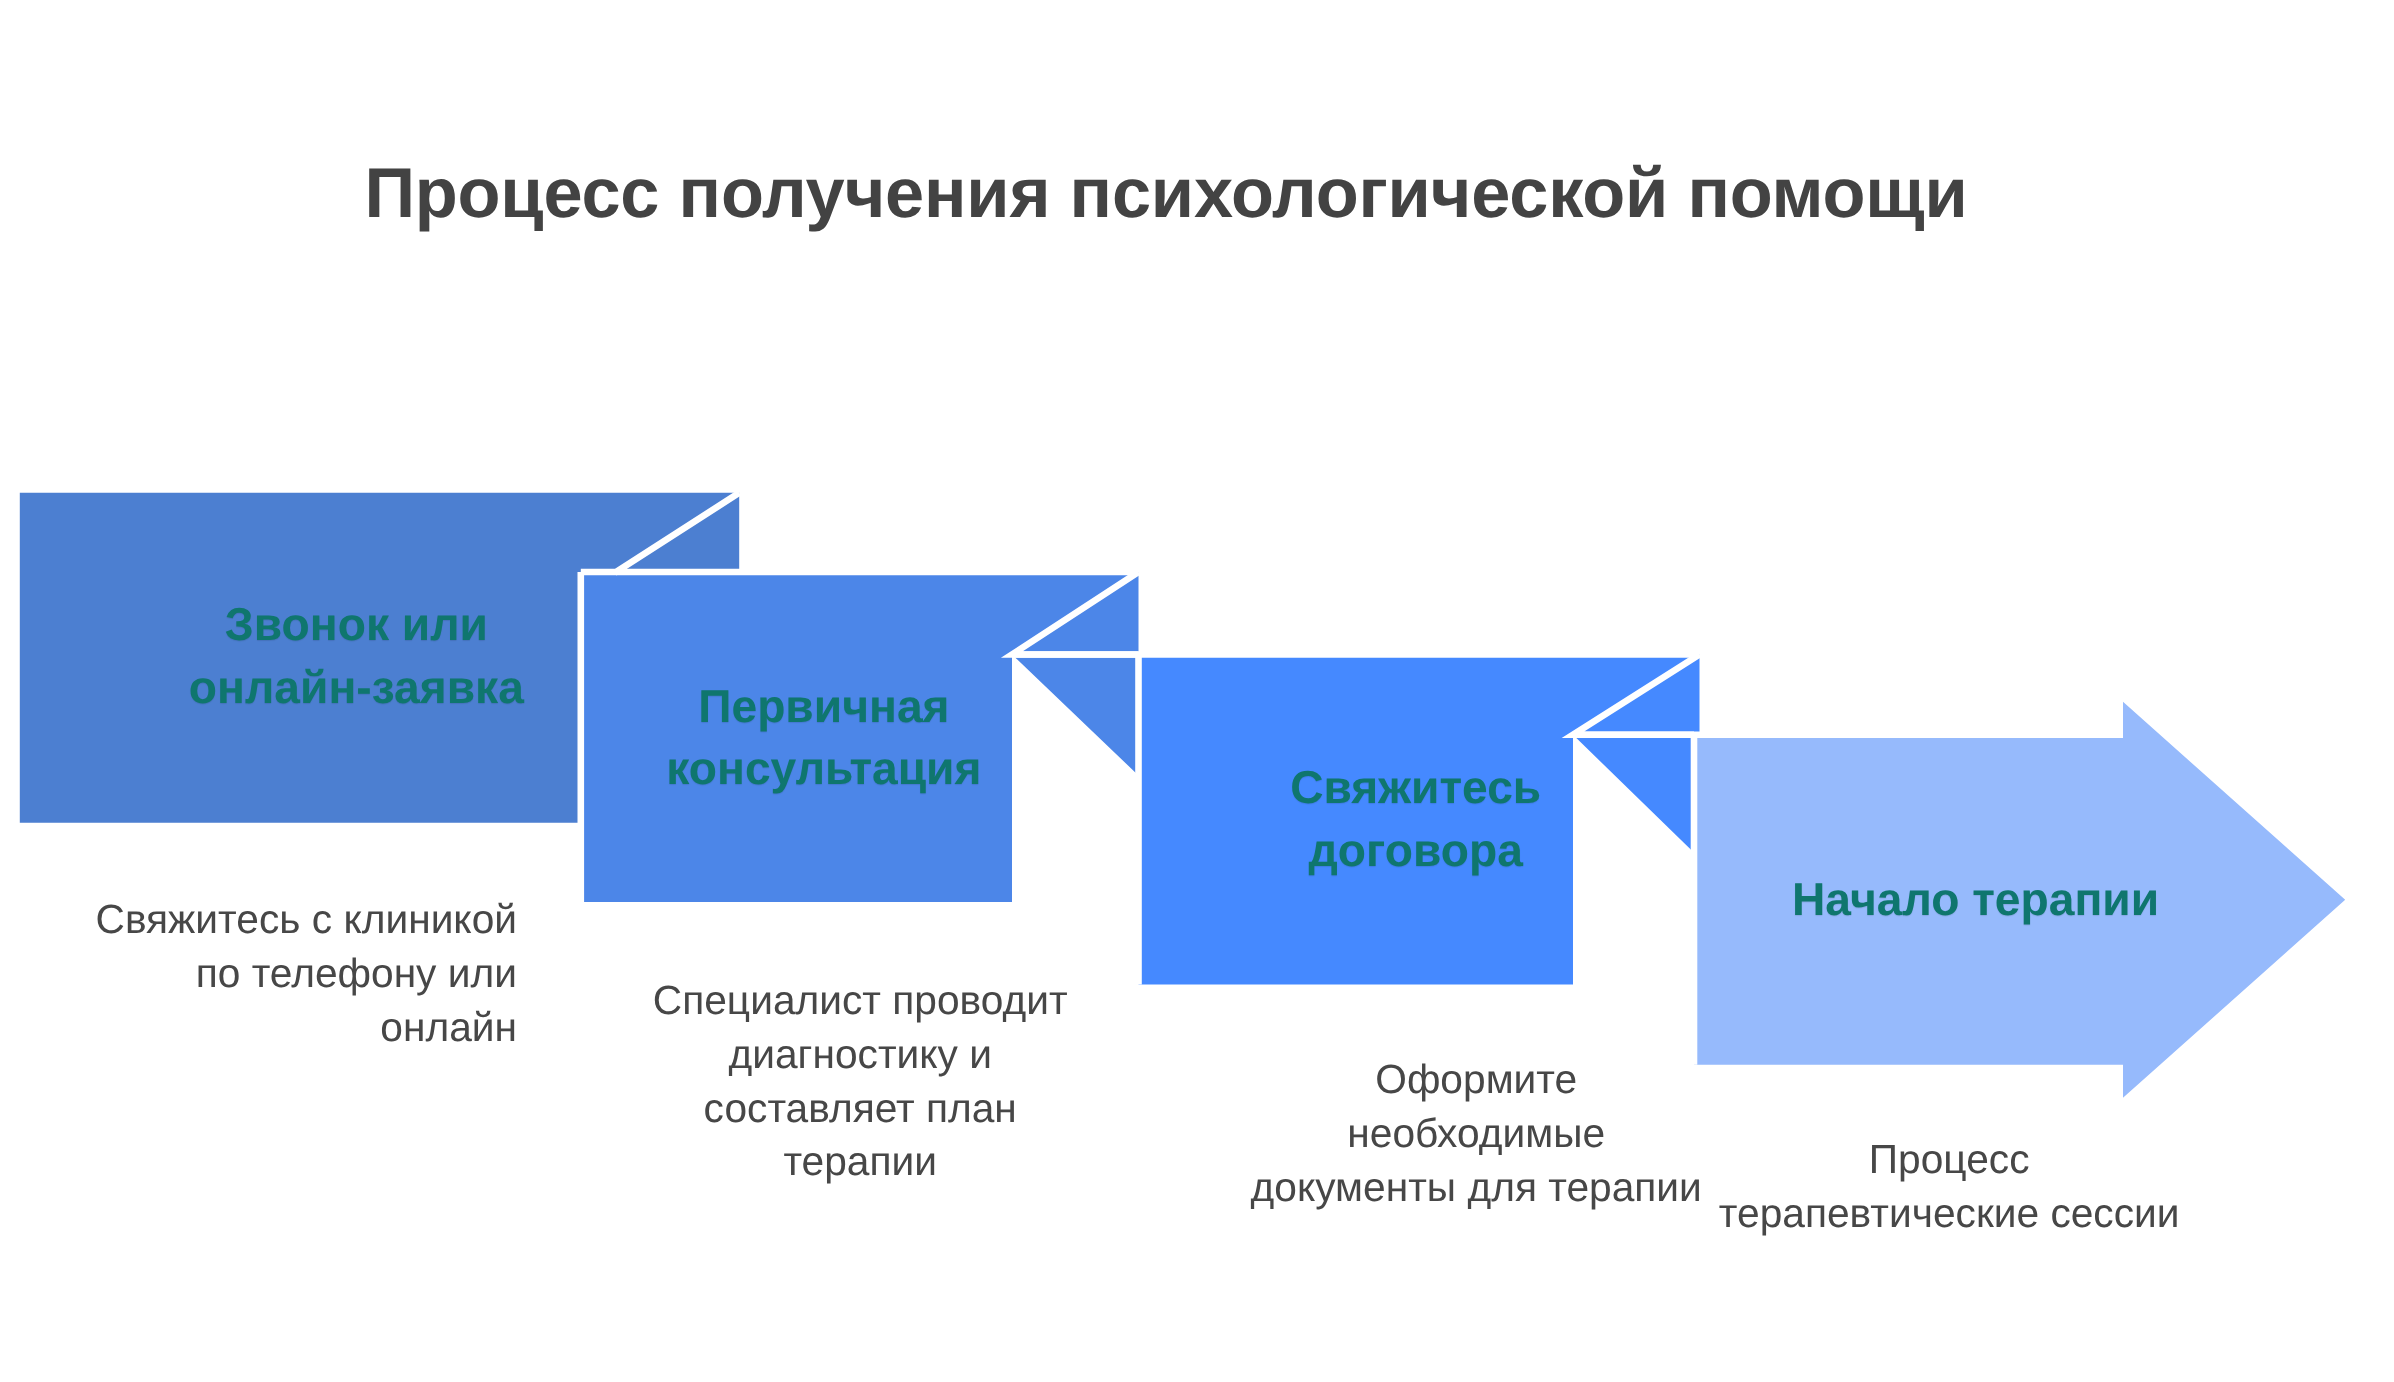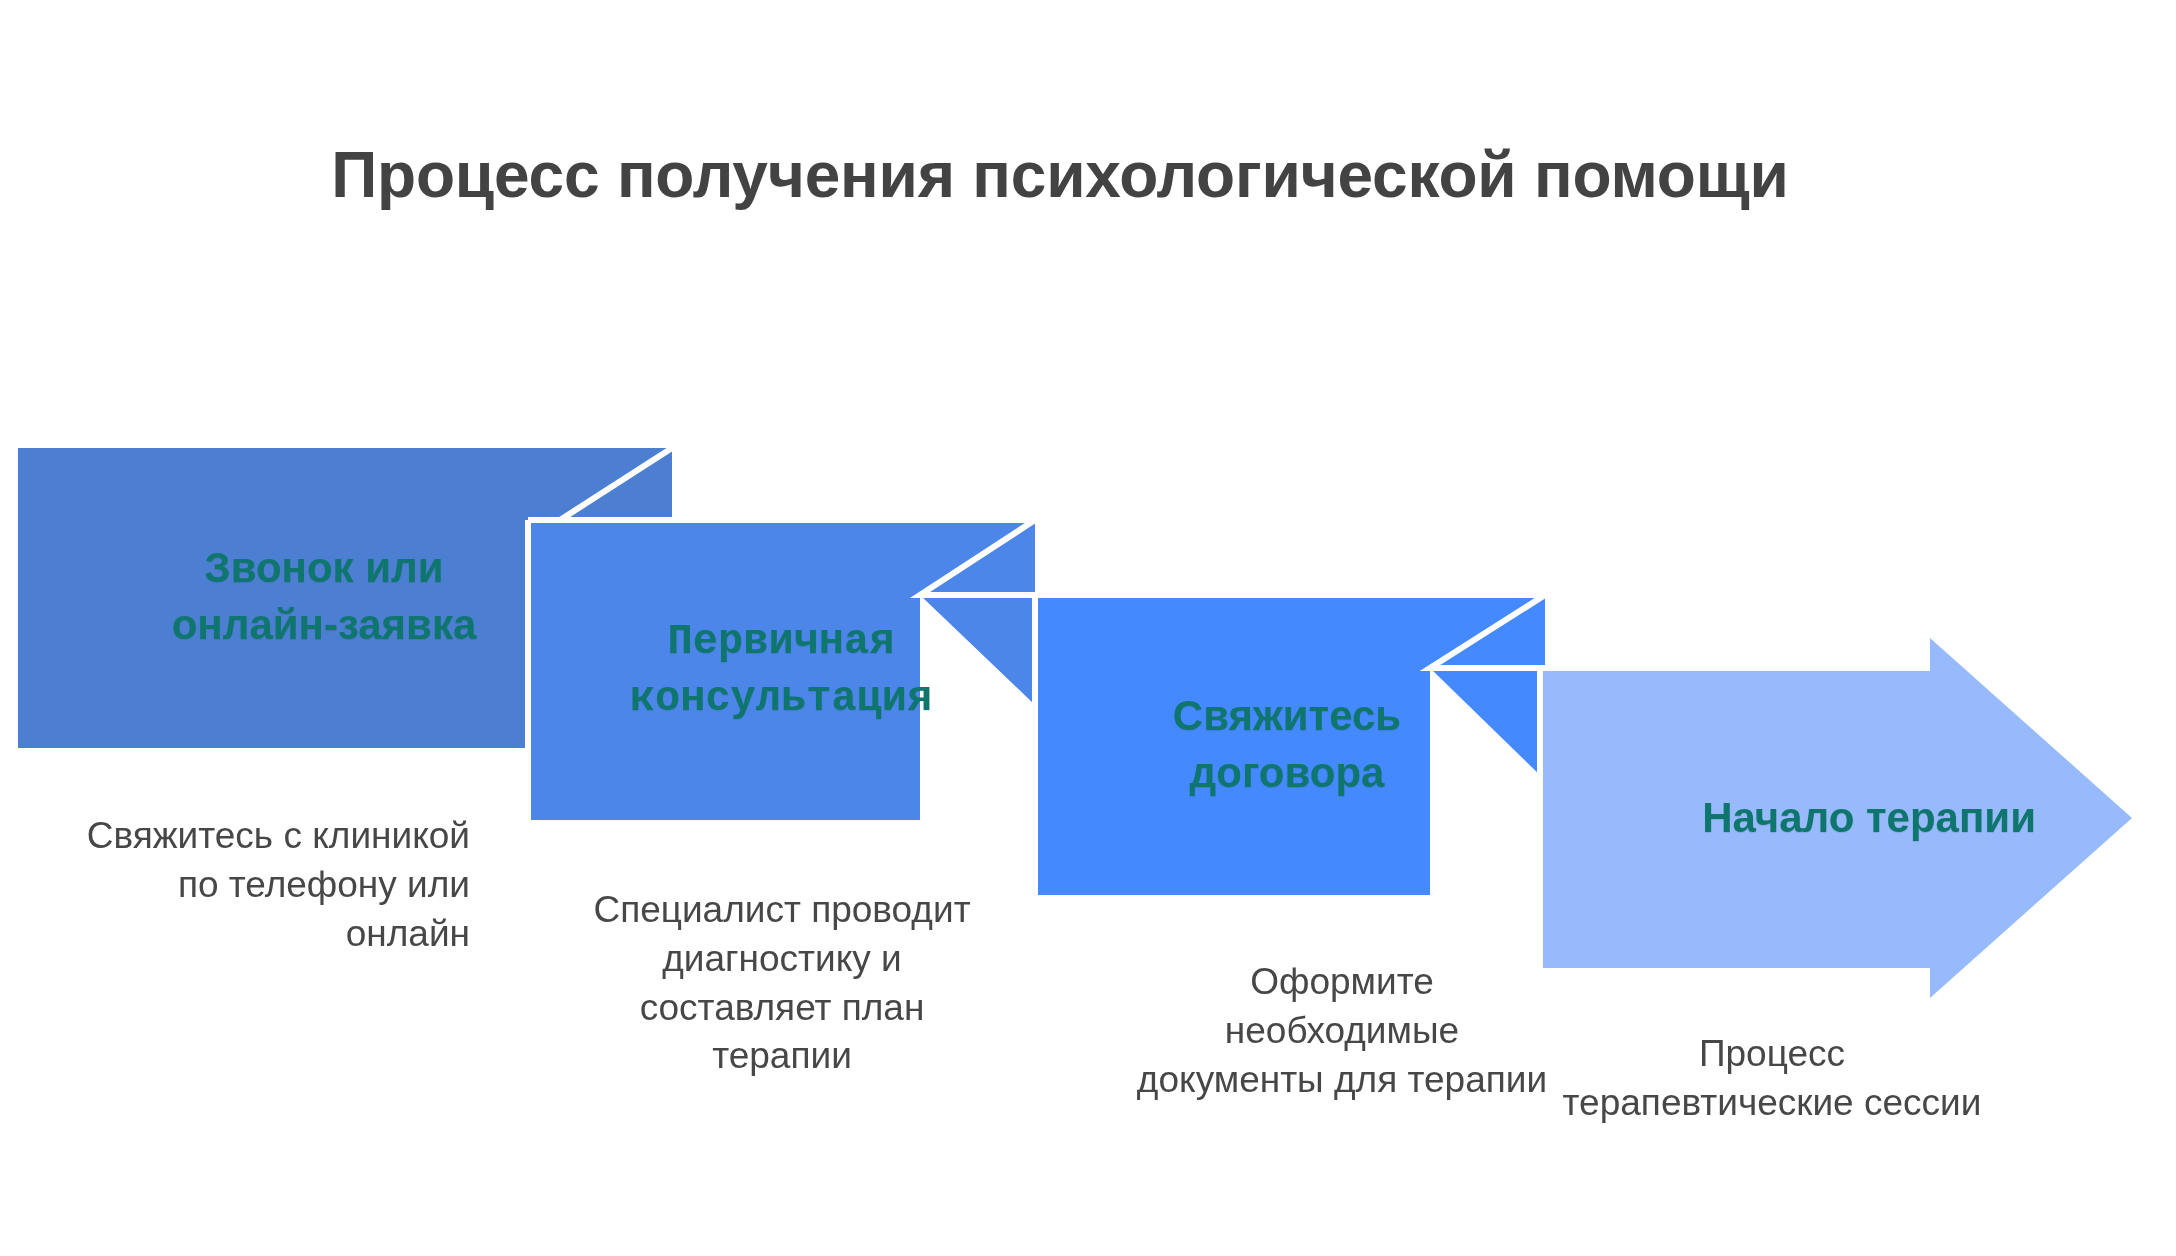--- a/index.html
+++ b/index.html
@@ -61,23 +61,23 @@
     position: absolute;
     text-align: center;
     color: #0f766e;
     font-weight: bold;
     font-size: 42px;
     line-height: 1.35;
     text-shadow: 0 1px 1px rgba(0,0,0,0.10);
   }
 
   .step-title.t1 { left: 34px;   top: 540px; width: 580px; }
-  .step-title.t2 { left: 546px;  top: 614px; width: 470px; font-family: Liberation Mono, monospace; }
+  .step-title.t2 { left: 514px;  top: 614px; width: 470px; }
   .step-title.t3 { left: 1052px; top: 688px; width: 470px; }
-  .step-title.t4 { left: 1556px; top: 790px; width: 480px; text-align: right; }
+  .step-title.t4 { left: 1556px; top: 790px; width: 480px; }
 
   
   .step-desc {
     position: absolute;
     text-align: center;
     color: #474747;
     font-size: 37px;
     line-height: 1.32;
     font-weight: normal;
   }

